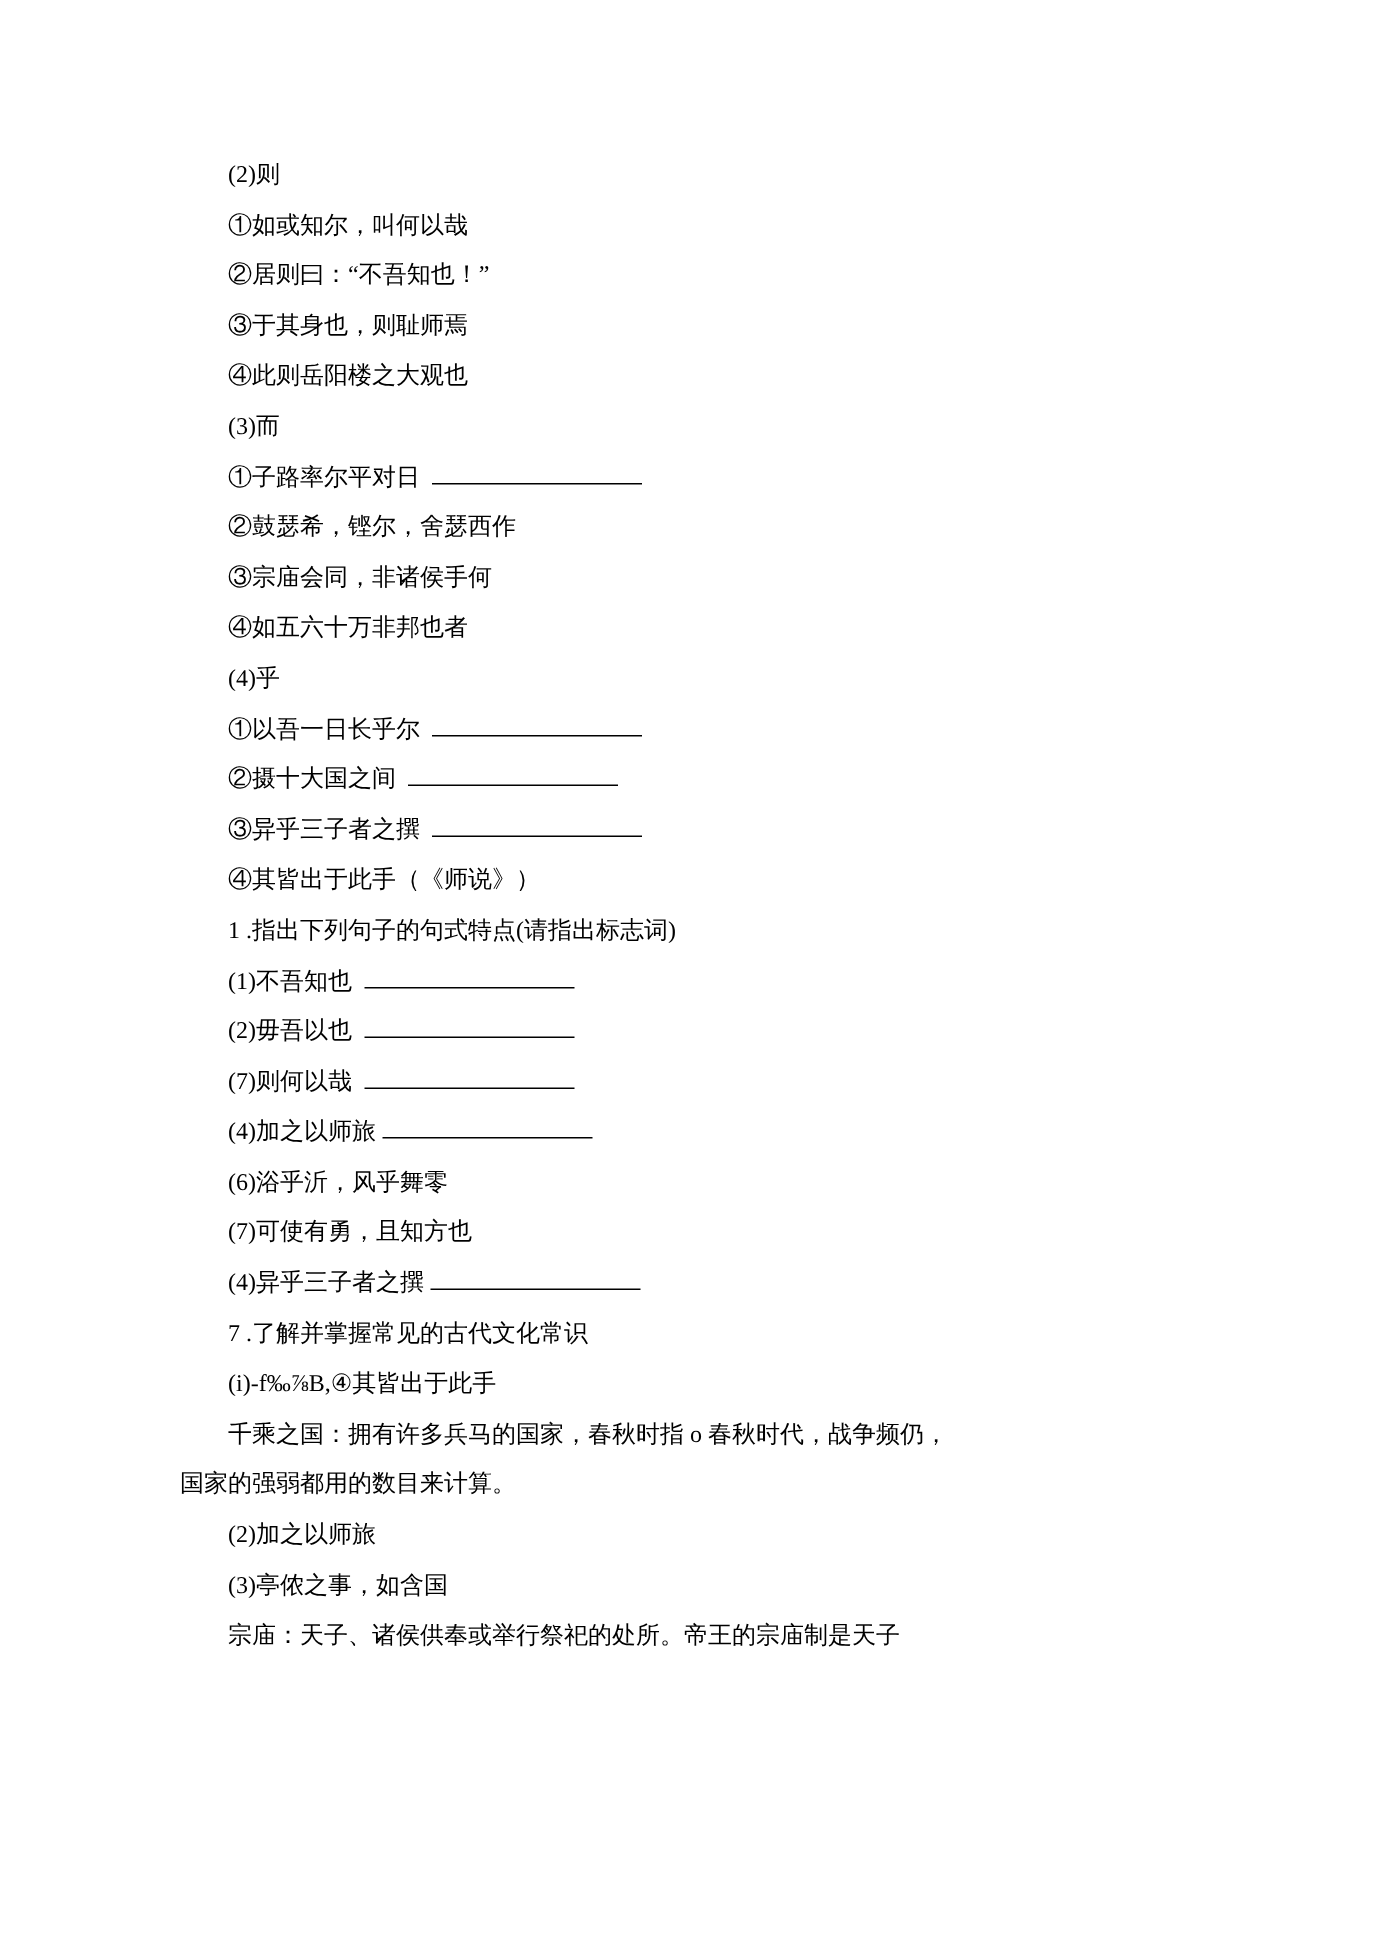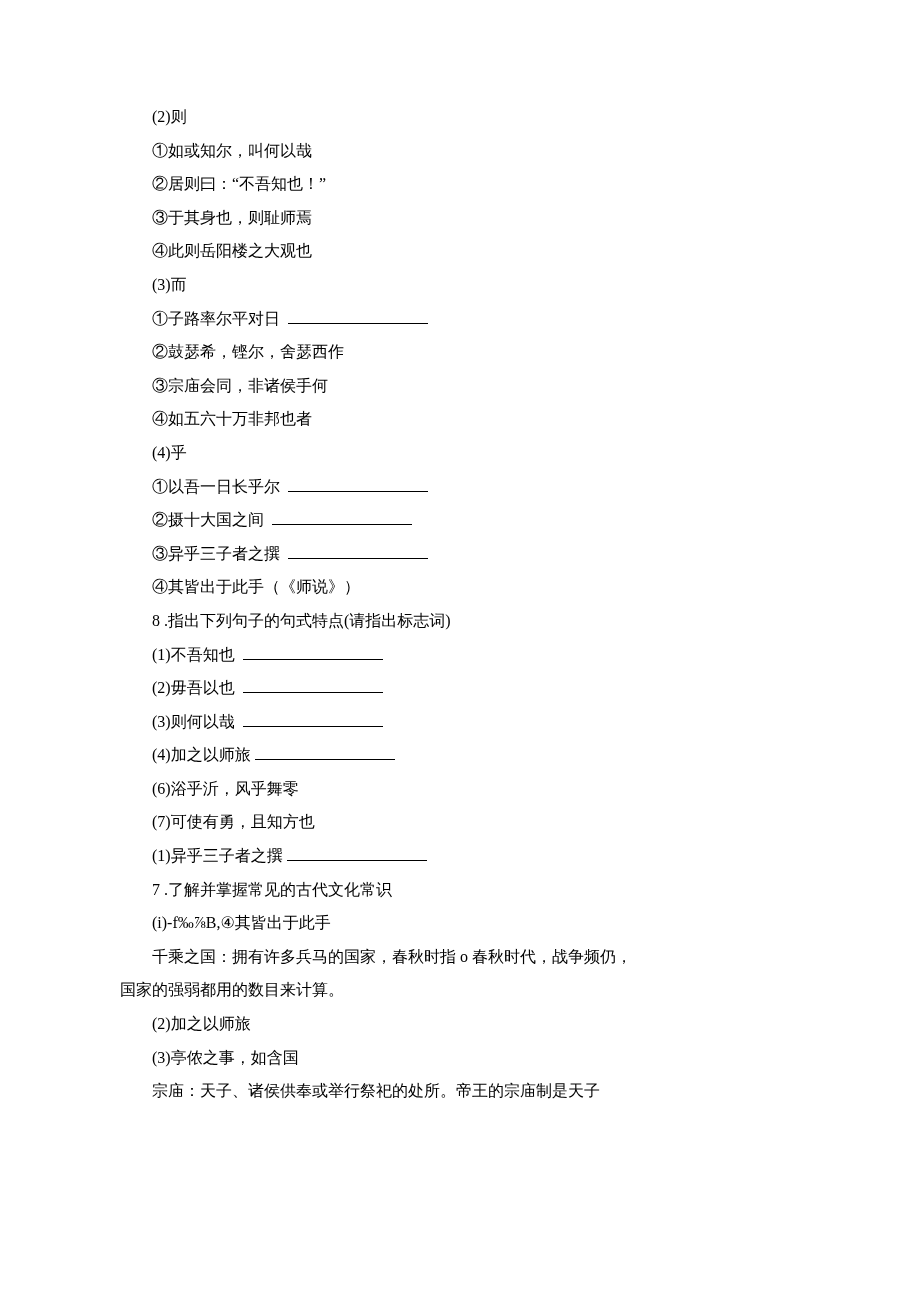--- a/index.html
+++ b/index.html
@@ -43,28 +43,28 @@
     <div class="line"><span>(3)而</span></div>
     <div class="line"><span>①子路率尔平对日 </span><span class="blank"></span></div>
     <div class="line"><span>②鼓瑟希，铿尔，舍瑟西作</span></div>
     <div class="line"><span>③宗庙会同，非诸侯手何</span></div>
     <div class="line"><span>④如五六十万非邦也者</span></div>
     <div class="line"><span>(4)乎</span></div>
     <div class="line"><span>①以吾一日长乎尔 </span><span class="blank"></span></div>
     <div class="line"><span>②摄十大国之间 </span><span class="blank"></span></div>
     <div class="line"><span>③异乎三子者之撰 </span><span class="blank"></span></div>
     <div class="line"><span>④其皆出于此手（《师说》）</span></div>
-    <div class="line"><span>8 .指出下列句子的句式特点(请指出标志词)</span></div>
+    <div class="line"><span>1 .指出下列句子的句式特点(请指出标志词)</span></div>
     <div class="line"><span>(1)不吾知也 </span><span class="blank"></span></div>
     <div class="line"><span>(2)毋吾以也 </span><span class="blank"></span></div>
-    <div class="line"><span>(3)则何以哉 </span><span class="blank"></span></div>
+    <div class="line"><span>(7)则何以哉 </span><span class="blank"></span></div>
     <div class="line"><span>(4)加之以师旅</span><span class="blank"></span></div>
     <div class="line"><span>(6)浴乎沂，风乎舞零</span></div>
     <div class="line"><span>(7)可使有勇，且知方也</span></div>
-    <div class="line"><span>(1)异乎三子者之撰</span><span class="blank"></span></div>
+    <div class="line"><span>(4)异乎三子者之撰</span><span class="blank"></span></div>
     <div class="line"><span>7 .了解并掌握常见的古代文化常识</span></div>
     <div class="line"><span>(i)-f‰⅞B,④其皆出于此手</span></div>
     <div class="line"><span>千乘之国：拥有许多兵马的国家，春秋时指 o 春秋时代，战争频仍，</span></div>
     <div class="line no-indent"><span>国家的强弱都用的数目来计算。</span></div>
     <div class="line"><span>(2)加之以师旅</span></div>
     <div class="line"><span>(3)亭侬之事，如含国</span></div>
     <div class="line"><span>宗庙：天子、诸侯供奉或举行祭祀的处所。帝王的宗庙制是天子</span></div>
   </div>
 
 </body></html>

